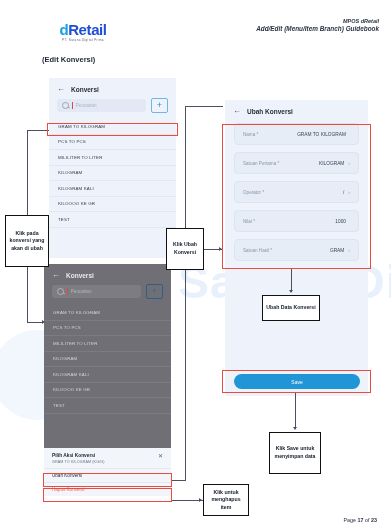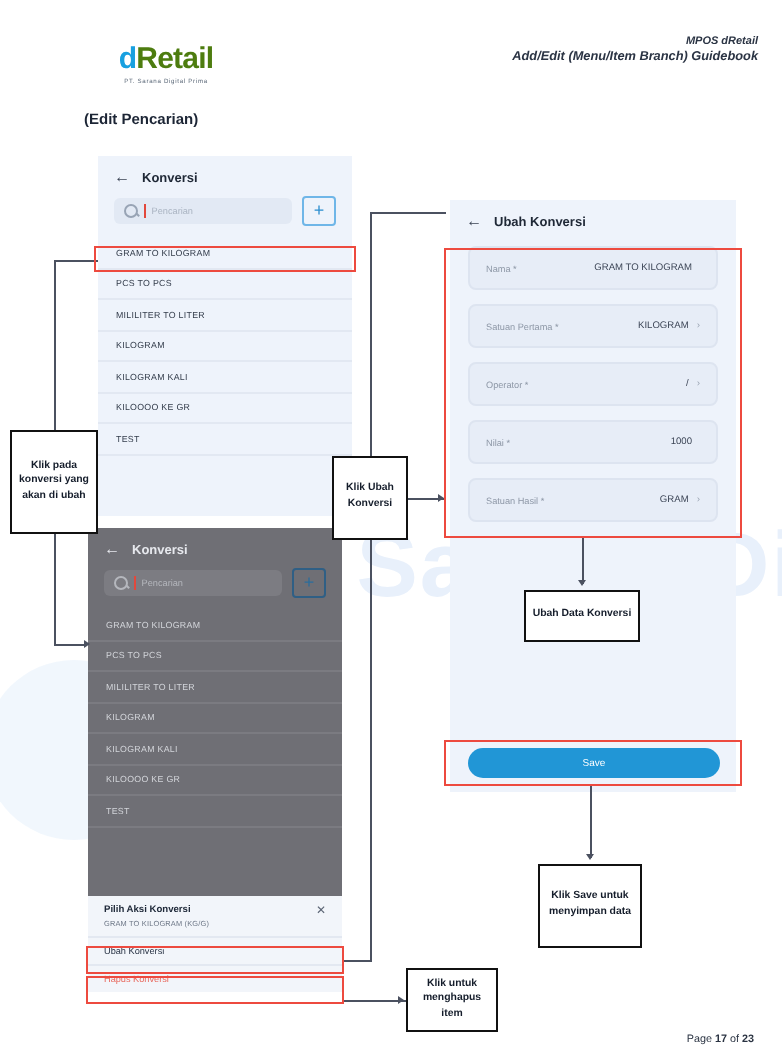--- a/index.html
+++ b/index.html
@@ -21,21 +21,21 @@
   .watermark2{
     position:absolute;left:-8px;top:330px;
     width:90px;height:90px;border-radius:50%;
     background:#eaf2fc;opacity:.65;z-index:0;
   }
 
   
   .logo{position:absolute;left:47px;top:22px;width:72px;text-align:center;z-index:3;}
   .logo-main{font-size:15px;font-weight:bold;letter-spacing:-.4px;line-height:1;}
   .logo-d{color:#18a0e0;}
-  .logo-rest{color:#4d7c0f;}
+  .logo-rest{color:#1d4ed8;}
   .logo-sub{font-size:2.6px;color:#5b6878;letter-spacing:.3px;margin-top:2px;
             transform:scale(1.18);transform-origin:center top;}
   .hdr-right{position:absolute;right:12px;top:18px;text-align:right;z-index:3;
              font-style:italic;font-weight:bold;color:#2b3444;line-height:1.35;}
   .hdr-right .l1{font-size:5.5px;}
   .hdr-right .l2{font-size:6.4px;}
 
   .section-title{position:absolute;left:42px;top:55px;font-size:7.5px;font-weight:bold;
                  color:#1c2535;z-index:3;}
 
@@ -130,21 +130,21 @@
       <span class="logo-d">d</span><span class="logo-rest">Retail</span>
     </div>
     <div class="logo-sub">PT. Sarana Digital Prima</div>
   </div>
 
   <div class="hdr-right">
     <div class="l1">MPOS dRetail</div>
     <div class="l2">Add/Edit (Menu/Item Branch) Guidebook</div>
   </div>
 
-  <div class="section-title">(Edit Pencarian)</div>
+  <div class="section-title">(Edit Konversi)</div>
 
   <div class="phone" id="phone1">
     <div class="phone-hdr">
       <span class="back-arrow">←</span>
       <span class="phone-title">Konversi</span>
     </div>
     <div class="search-row">
       <div class="search-box">
         <span class="search-icon"></span>
         <span class="caret"></span>

